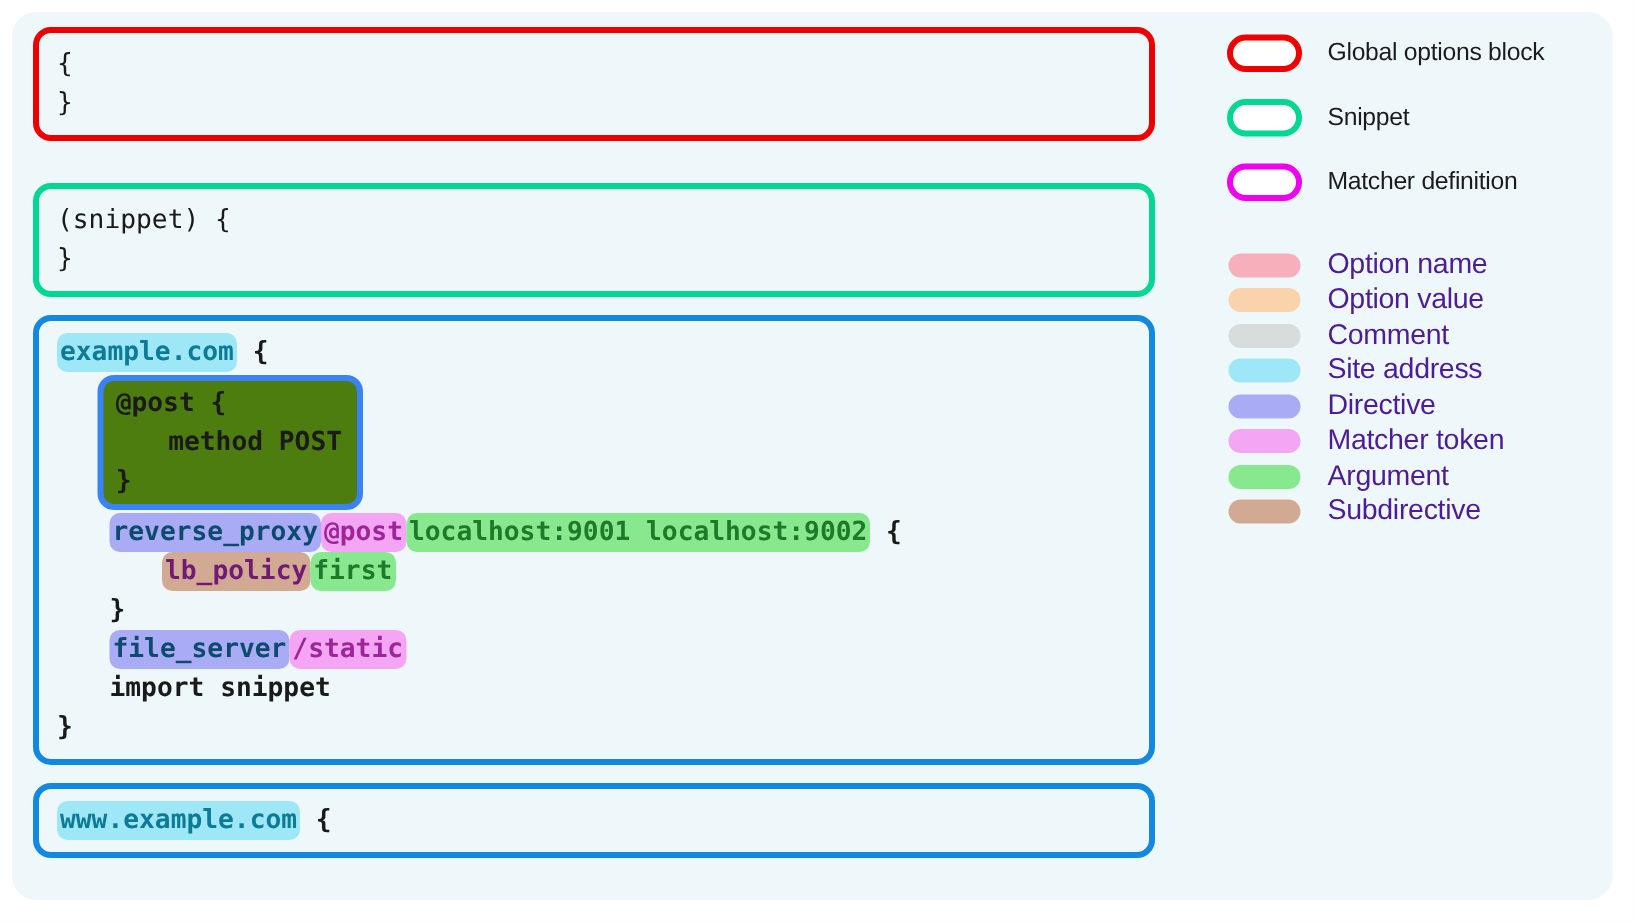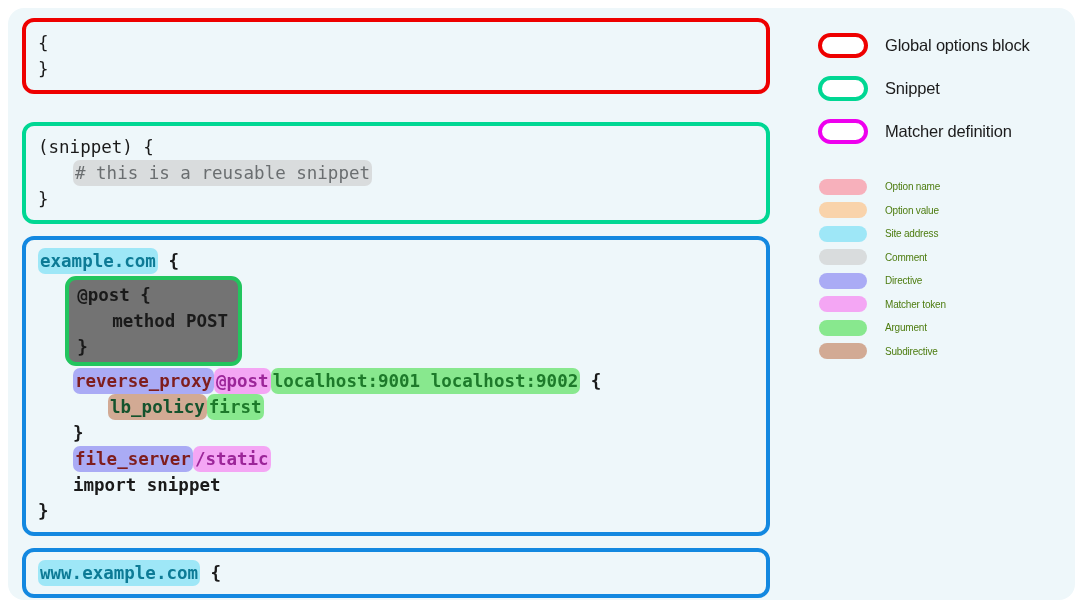--- a/index.html
+++ b/index.html
@@ -52,24 +52,24 @@
 
   
   .tok {
     display: inline-block;
     border-radius: 7px;
     padding: 0 2px;
     white-space: pre;
   }
   .t-comment  { background: #d9dcdd; color: #6a6e70; }
   .t-site     { background: #9ee7f7; color: #0d7b96; }
-  .t-directive{ background: #aaabf5; color: #7f1d1d; }
+  .t-directive{ background: #aaabf5; color: #0c4a6e; }
   .t-matcher  { background: #f4a6f4; color: #9c2599; }
   .t-arg      { background: #88e88e; color: #1d7a2a; }
-  .t-subdir   { background: #d2aa94; color: #14532d; }
+  .t-subdir   { background: #d2aa94; color: #701a75; }
 
   
   .opt-grid {
     display: inline-grid;
     grid-template-columns: max-content max-content;
     margin-left: 2.0em;
   }
   .opt-names {
     background: #f7b0bb;
     color: #7c2d4a;
@@ -81,37 +81,37 @@
     background: #f9d3ab;
     color: #7a4a16;
     border-radius: 0 7px 7px 0;
     padding: 0 5px 0 4px;
     white-space: pre;
   }
 
   
   .matcher-box {
     box-sizing: border-box;
-    border: 4px solid #22c55e;
+    border: 4px solid #3b82f6;
     border-radius: 11px;
-    background: #737373;
+    background: #4d7c0f;
     display: inline-block;
     padding: 2px 10px 2px 8px;
     margin-left: 1.55em;
     margin-top: 2px;
     margin-bottom: 2px;
   }
   .matcher-box .line { padding-left: 0; }
   .matcher-box .mind { padding-left: 2.0em; }
 
   
   .legend-col {
     position: absolute;
     left: 810px;
-    top: 16px;
+    top: 6px;
     width: 270px;
   }
   .legend-outline-row {
     display: flex;
     align-items: center;
     height: 43px;
   }
   .outline-chip {
     width: 50px;
     height: 25px;
@@ -141,41 +141,40 @@
   }
   .swatch {
     width: 48px;
     height: 16px;
     border-radius: 8px;
     flex: none;
     margin-left: 1px;
   }
   .swatch-label {
     margin-left: 18px;
-    font-size: 10px;
-    color: #4d7c0f;
+    font-size: 19px;
+    color: #4c1d95;
     letter-spacing: -0.2px;
     white-space: nowrap;
   }
 </style>
 </head>
 <body>
 
 <div class="panel">
 
   <div class="code-col">
 
     <div class="block block-global">
       <div class="line">{</div>
       <div class="line">}</div>
     </div>
 
     <div class="block block-snippet">
       <div class="line">(snippet) {</div>
-      <div class="line ind1"><span class="tok t-comment"># this is a reusable snippet</span></div>
       <div class="line">}</div>
     </div>
 
     <div class="block block-site">
       <div class="line"><span class="tok t-site">example.com</span><span> {</span></div>
 
       <div class="matcher-box">
         <div class="line">@post {</div>
         <div class="line mind">method POST</div>
         <div class="line">}</div>
@@ -218,28 +217,28 @@
     <div class="legend-swatch-list">
       <div class="legend-swatch-row">
         <div class="swatch" style="background:#f7b0bb"></div>
         <div class="swatch-label">Option name</div>
       </div>
       <div class="legend-swatch-row">
         <div class="swatch" style="background:#f9d3ab"></div>
         <div class="swatch-label">Option value</div>
       </div>
       <div class="legend-swatch-row">
+        <div class="swatch" style="background:#d9dcdd"></div>
+        <div class="swatch-label">Comment</div>
+      </div>
+      <div class="legend-swatch-row">
         <div class="swatch" style="background:#9ee7f7"></div>
         <div class="swatch-label">Site address</div>
       </div>
       <div class="legend-swatch-row">
-        <div class="swatch" style="background:#d9dcdd"></div>
-        <div class="swatch-label">Comment</div>
-      </div>
-      <div class="legend-swatch-row">
         <div class="swatch" style="background:#aaabf5"></div>
         <div class="swatch-label">Directive</div>
       </div>
       <div class="legend-swatch-row">
         <div class="swatch" style="background:#f4a6f4"></div>
         <div class="swatch-label">Matcher token</div>
       </div>
       <div class="legend-swatch-row">
         <div class="swatch" style="background:#88e88e"></div>
         <div class="swatch-label">Argument</div>

